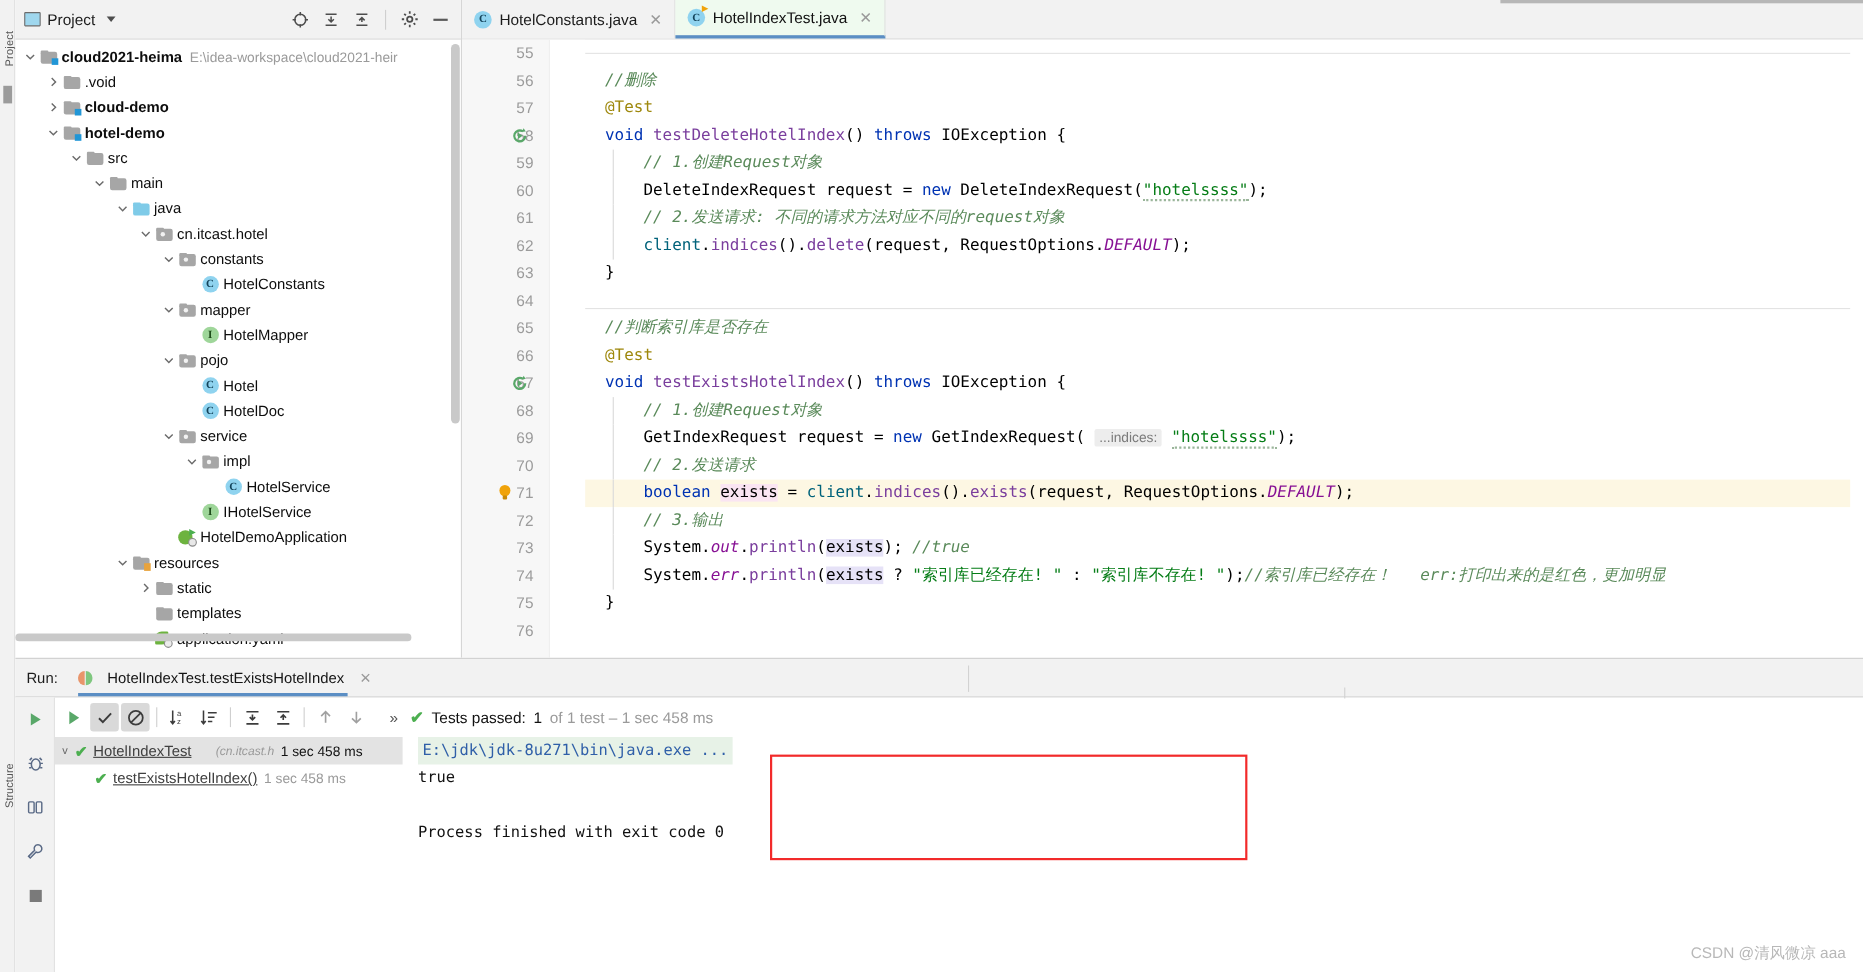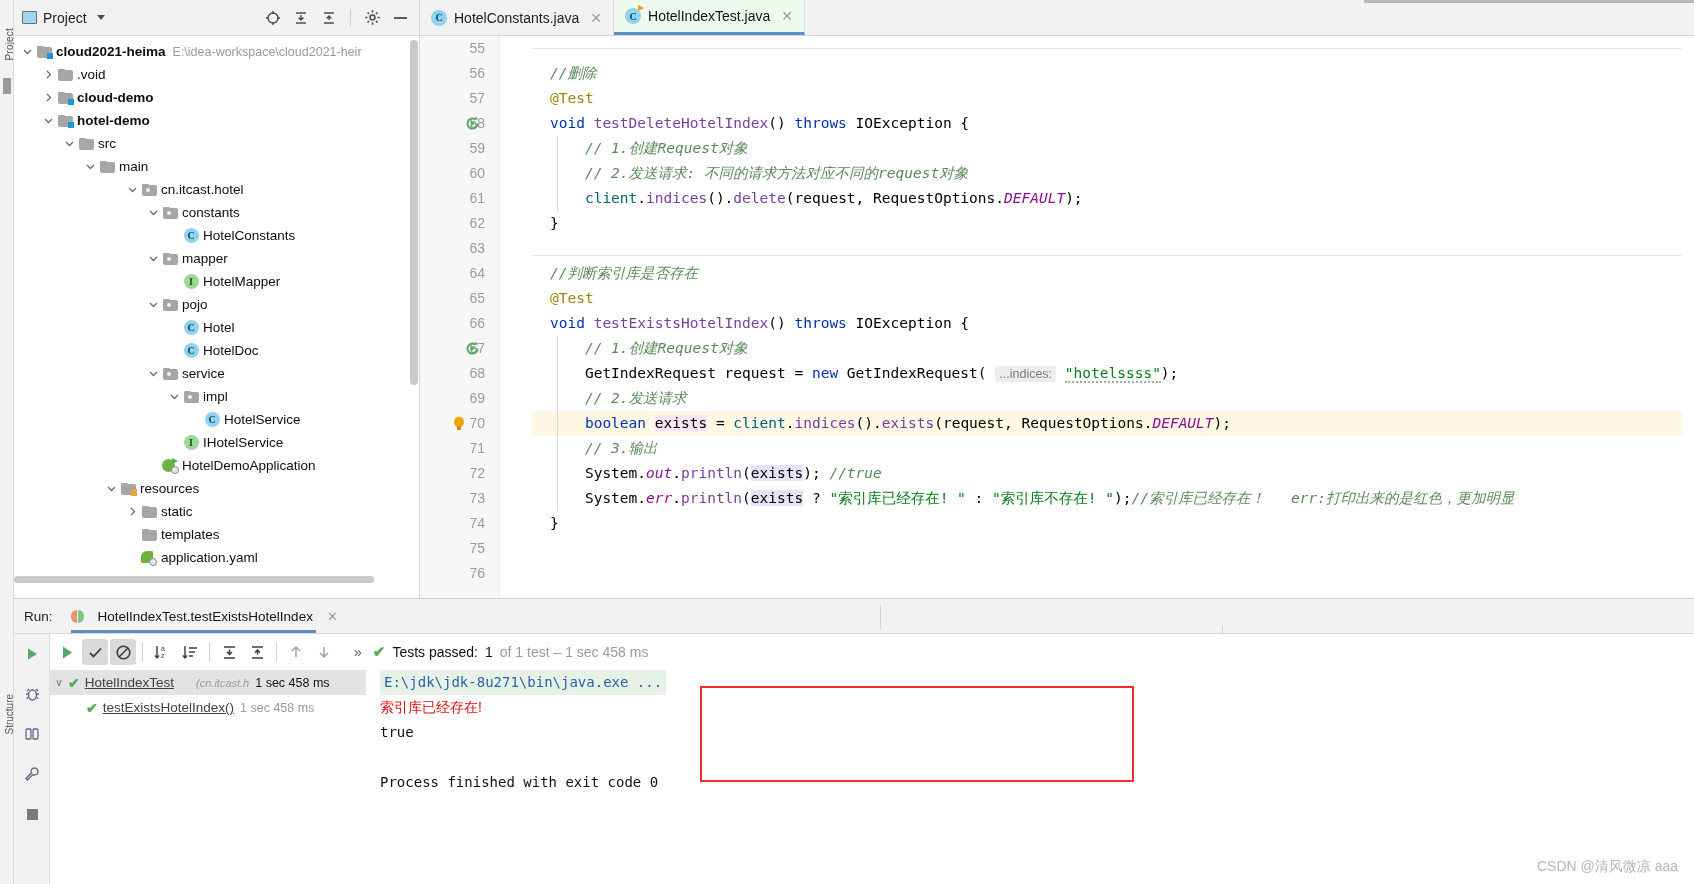--- a/index.html
+++ b/index.html
@@ -313,20 +313,32 @@
             <svg width="9" height="9" viewBox="0 0 9 9">
               <path d="M1 3l3.5 3.5L8 3" fill="none" stroke="#6b6b6b" stroke-width="1.3"></path>
             </svg>
           </span>
           <span class="ic">
             <span class="fldr"></span>
           </span>
           <span class="lbl">main</span>
         </div>
         <div class="row">
+          <span style="width:90px;flex:0 0 90px"></span>
+          <span class="arrow">
+            <svg width="9" height="9" viewBox="0 0 9 9">
+              <path d="M1 3l3.5 3.5L8 3" fill="none" stroke="#6b6b6b" stroke-width="1.3"></path>
+            </svg>
+          </span>
+          <span class="ic">
+            <span class="fldr blue"></span>
+          </span>
+          <span class="lbl">java</span>
+        </div>
+        <div class="row">
           <span style="width:111px;flex:0 0 111px"></span>
           <span class="arrow">
             <svg width="9" height="9" viewBox="0 0 9 9">
               <path d="M1 3l3.5 3.5L8 3" fill="none" stroke="#6b6b6b" stroke-width="1.3"></path>
             </svg>
           </span>
           <span class="ic">
             <span class="fldr">
               <span class="dot"></span>
             </span>
@@ -624,20 +636,21 @@
       <div class="cl"><span class="sep-line"></span></div>
 
       <div class="cl"><span class="cmt-green">//删除</span></div>
 
       <div class="cl"><span class="anno">@Test</span></div>
 
       <div class="cl"><span class="kw">void</span><span class="ident"> </span><span class="meth">testDeleteHotelIndex</span><span class="ident">() </span><span class="kw">throws</span><span class="ident"> </span><span class="cls-nm">IOException</span><span class="ident"> {</span></div>
 
       <div class="cl"><span class="ind-line"></span>    <span class="cmt-green">// 1.创建Request对象</span></div>
 
+      <div class="cl"><span class="ind-line"></span>    <span class="cls-nm">DeleteIndexRequest</span><span class="ident"> </span><span class="ident">request</span><span class="ident"> = </span><span class="kw">new</span><span class="ident"> </span><span class="cls-nm">DeleteIndexRequest</span><span class="ident">(</span><span class="str wavy">"hotelssss"</span><span class="ident">);</span></div>
 
       <div class="cl"><span class="ind-line"></span>    <span class="cmt-green">// 2.发送请求: 不同的请求方法对应不同的request对象</span></div>
 
       <div class="cl"><span class="ind-line"></span>    <span class="mname">client</span><span class="ident">.</span><span class="meth">indices</span><span class="ident">().</span><span class="meth">delete</span><span class="ident">(</span><span class="ident">request</span><span class="ident">, </span><span class="ident">RequestOptions.</span><span class="stat">DEFAULT</span><span class="ident">);</span></div>
 
       <div class="cl"><span class="ident">}</span></div>
 
       <div class="cl"></div>
 
       <div class="cl"><span class="sep-line" style="top:-6px"></span><span class="cmt-green">//判断索引库是否存在</span></div>
@@ -795,21 +808,20 @@
           <span class="tt-arrow"></span>
             <span class="tt-arrow"></span>
           <span class="tt-check">✔</span>
           <span class="tt-name">testExistsHotelIndex()</span>
           <span class="tt-time dim">1 sec 458 ms</span>
         </div>
       </div>
 
       <div class="console">
         <div class="con-line"><span class="con-cmd">E:\jdk\jdk-8u271\bin\java.exe ...</span></div>
-        <div class="con-line con-err">索引库已经存在!</div>
         <div class="con-line con-out">true</div>
         <div class="con-line con-out"></div>
         <div class="con-line con-out">Process finished with exit code 0</div>
         <div class="red-box"></div>
       </div>
     </div>
   </div>
 
   <div class="watermark">CSDN @清风微凉 aaa</div>
 </div>

